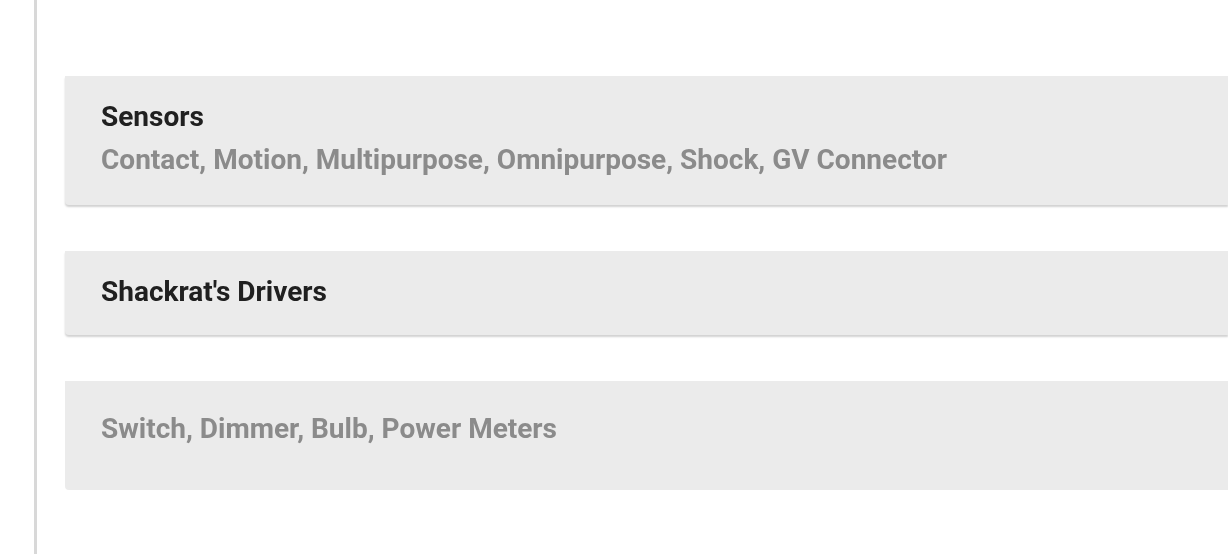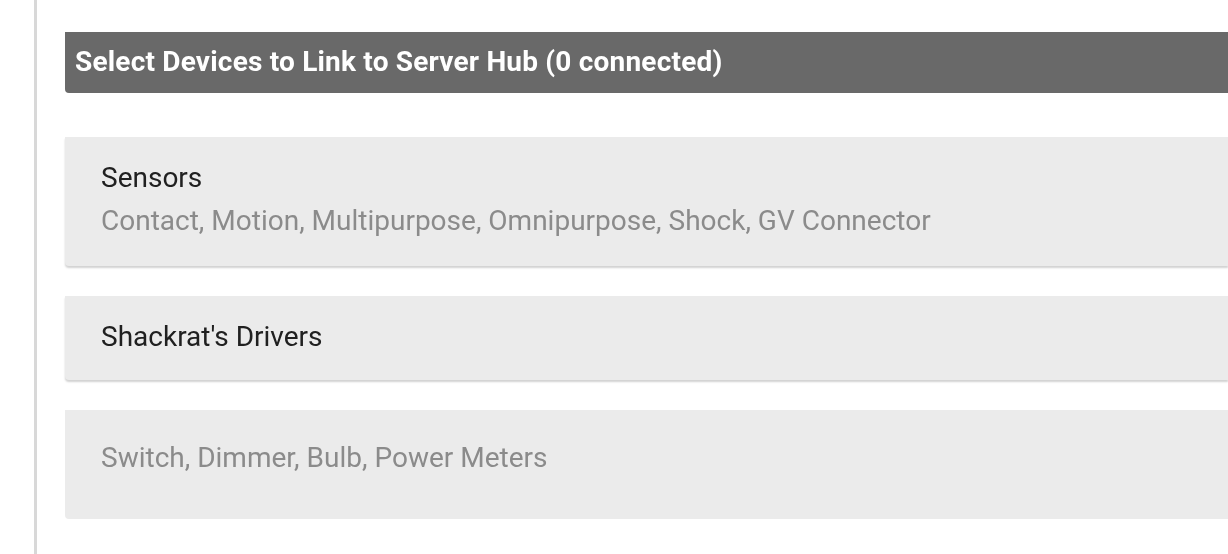--- a/index.html
+++ b/index.html
@@ -39,50 +39,47 @@
       border-bottom-left-radius: 4px;
     }
     .card {
       background: #ebebeb;
       margin-top: 44px;
       padding: 23px 30px 24px 36px;
       border-bottom-left-radius: 4px;
       box-shadow: 0 2px 2px rgba(0,0,0,0.18);
     }
     .card + .card {
-      margin-top: 30px;
+      margin-top: 46px;
     }
     .card-title {
       font-size: 28px;
-      font-weight: 400;
+      font-weight: 700;
       color: #202020;
       line-height: 1.3;
     }
     .card-subtitle {
       font-size: 28px;
-      font-weight: 400;
+      font-weight: 700;
       color: #8b8b8b;
       line-height: 1.5;
       margin-top: 4px;
     }
     .card.last {
       box-shadow: none;
       padding-bottom: 40px;
     }
   </style>
 </head>
 <body>
 
 <div class="left-border"></div>
 
 <div class="content">
 
-  <div class="header-bar">
-    <span>Select Devices to Link to Server Hub  (0 connected)</span>
-  </div>
 
   <div class="card">
     <div class="card-title">Sensors</div>
     <div class="card-subtitle">Contact, Motion, Multipurpose, Omnipurpose, Shock, GV Connector</div>
   </div>
 
   <div class="card">
     <div class="card-title">Shackrat's Drivers</div>
   </div>
 

